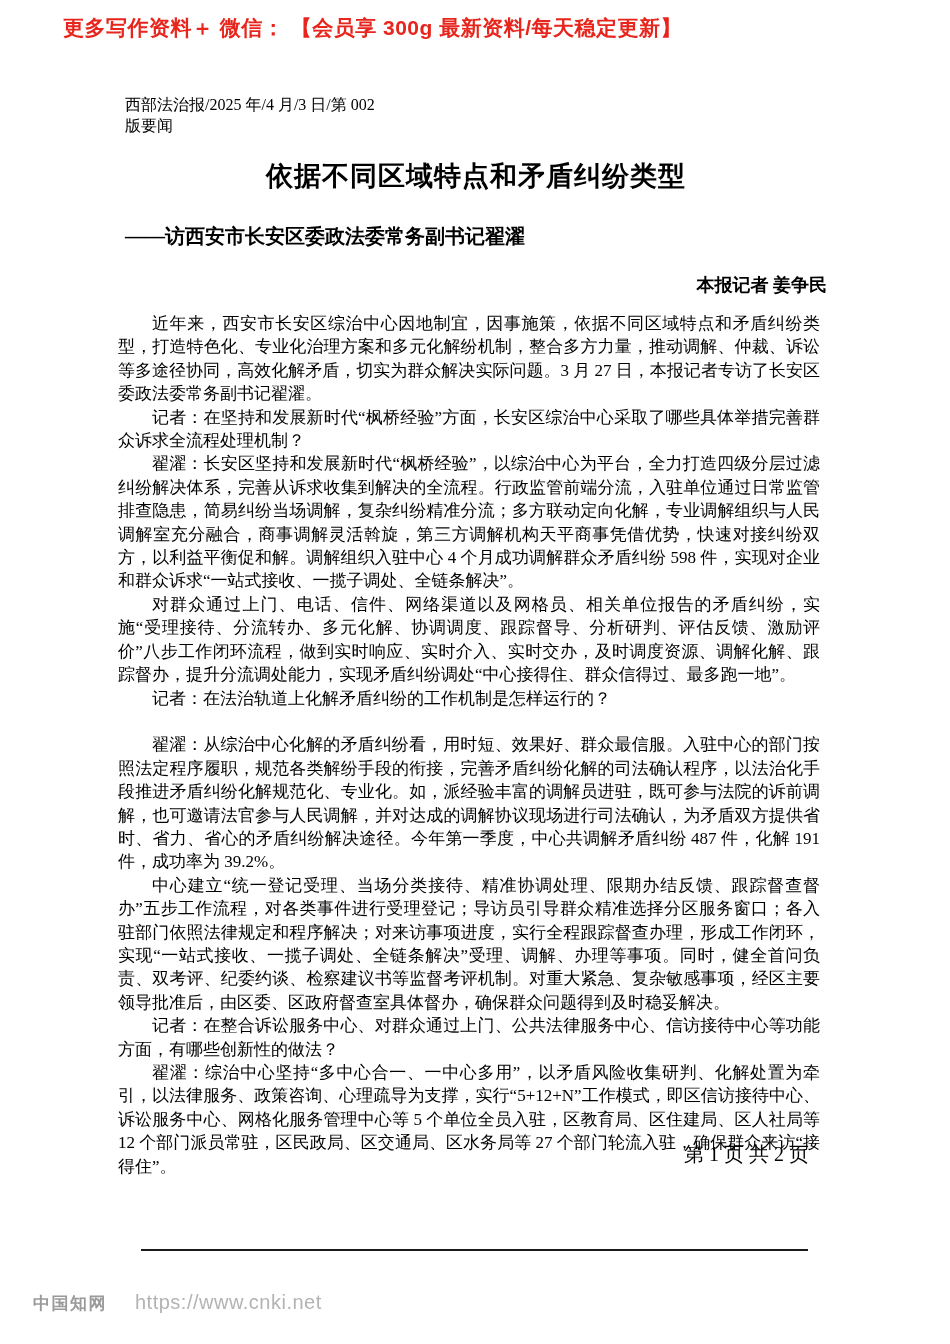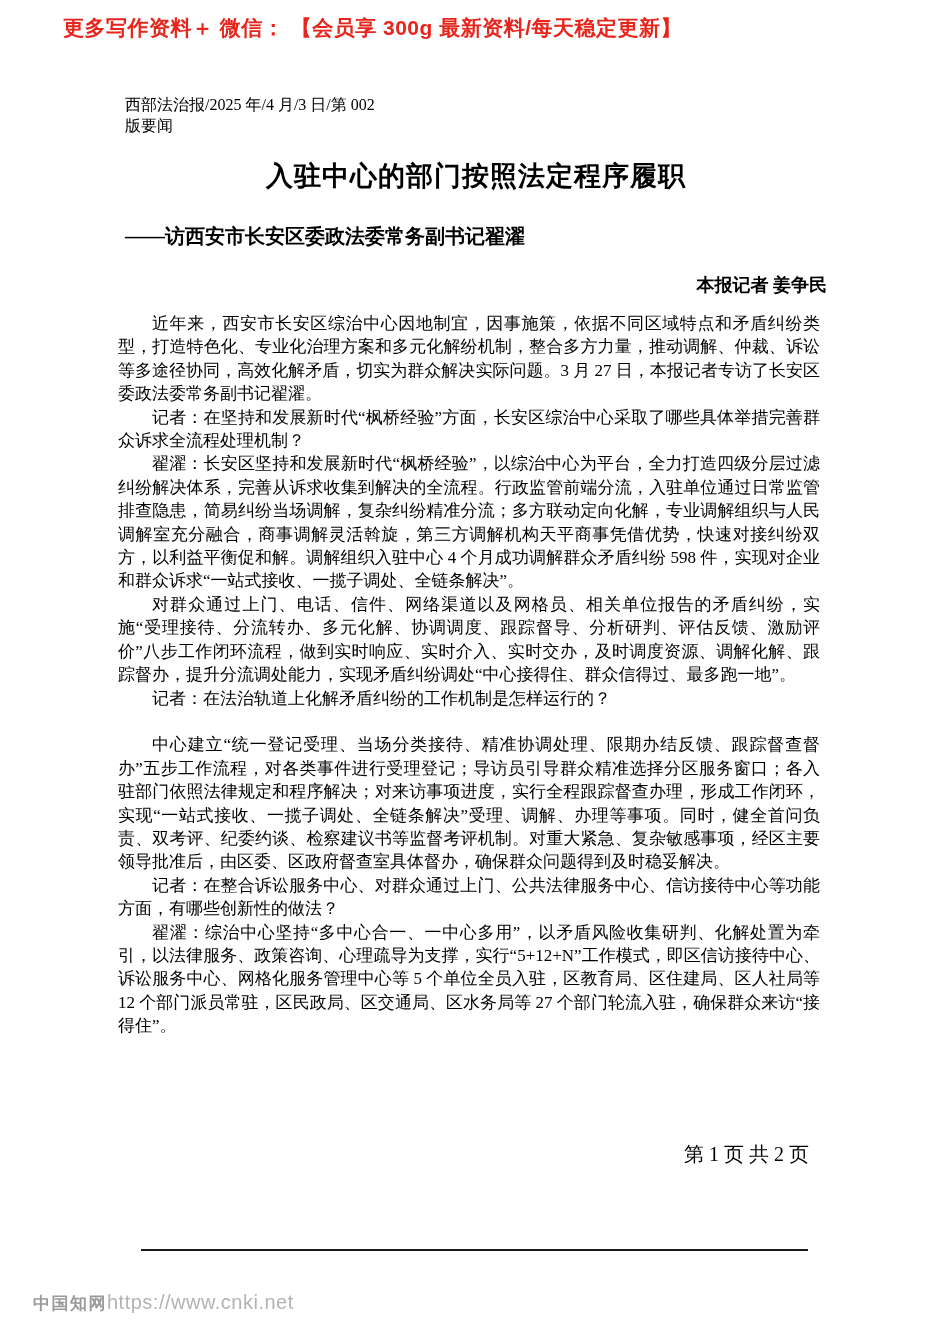--- a/index.html
+++ b/index.html
@@ -90,20 +90,21 @@
     width: 667px;
     height: 2px;
     background: #1a1a1a;
   }
   .watermark {
     position: absolute;
     left: 33px;
     top: 1291px;
     display: flex;
     align-items: baseline;
+    gap: 28px;
     white-space: nowrap;
   }
   .watermark-brand {
     font-size: 17px;
     letter-spacing: 1.5px;
     font-weight: 600;
   }
   .watermark-url {
     font-family: Liberation Sans, sans-serif;
     font-size: 20px;
@@ -115,32 +116,33 @@
 
 <div class="page">
 
   <div class="promo-banner" style="color: rgb(232, 37, 28);">更多写作资料＋ 微信： 【会员享 300g 最新资料/每天稳定更新】</div>
 
   <div class="source-block">
     <div>西部法治报/2025 年/4 月/3 日/第 002</div>
     <div>版要闻</div>
   </div>
 
-  <h1 class="article-title">入驻中心的部门按照法定程序履职</h1>
+  <h1 class="article-title">依据不同区域特点和矛盾纠纷类型</h1>
 
   <h2 class="article-subtitle">——访西安市长安区委政法委常务副书记翟濯</h2>
 
   <div class="article-byline">本报记者  姜争民</div>
 
   <div class="article-body">
       <p>近年来，西安市长安区综治中心因地制宜，因事施策，依据不同区域特点和矛盾纠纷类型，打造特色化、专业化治理方案和多元化解纷机制，整合多方力量，推动调解、仲裁、诉讼等多途径协同，高效化解矛盾，切实为群众解决实际问题。3 月 27 日，本报记者专访了长安区委政法委常务副书记翟濯。</p>
       <p>记者：在坚持和发展新时代“枫桥经验”方面，长安区综治中心采取了哪些具体举措完善群众诉求全流程处理机制？</p>
       <p>翟濯：长安区坚持和发展新时代“枫桥经验”，以综治中心为平台，全力打造四级分层过滤纠纷解决体系，完善从诉求收集到解决的全流程。行政监管前端分流，入驻单位通过日常监管排查隐患，简易纠纷当场调解，复杂纠纷精准分流；多方联动定向化解，专业调解组织与人民调解室充分融合，商事调解灵活斡旋，第三方调解机构天平商事凭借优势，快速对接纠纷双方，以利益平衡促和解。调解组织入驻中心 4 个月成功调解群众矛盾纠纷 598 件，实现对企业和群众诉求“一站式接收、一揽子调处、全链条解决”。</p>
       <p>对群众通过上门、电话、信件、网络渠道以及网格员、相关单位报告的矛盾纠纷，实施“受理接待、分流转办、多元化解、协调调度、跟踪督导、分析研判、评估反馈、激励评价”八步工作闭环流程，做到实时响应、实时介入、实时交办，及时调度资源、调解化解、跟踪督办，提升分流调处能力，实现矛盾纠纷调处“中心接得住、群众信得过、最多跑一地”。</p>
       <p>记者：在法治轨道上化解矛盾纠纷的工作机制是怎样运行的？</p>
+      <p>翟濯：从综治中心化解的矛盾纠纷看，用时短、效果好、群众最信服。入驻中心的部门按照法定程序履职，规范各类解纷手段的衔接，完善矛盾纠纷化解的司法确认程序，以法治化手段推进矛盾纠纷化解规范化、专业化。如，派经验丰富的调解员进驻，既可参与法院的诉前调解，也可邀请法官参与人民调解，并对达成的调解协议现场进行司法确认，为矛盾双方提供省时、省力、省心的矛盾纠纷解决途径。今年第一季度，中心共调解矛盾纠纷 487 件，化解 191 件，成功率为 39.2%。</p>
       <p>中心建立“统一登记受理、当场分类接待、精准协调处理、限期办结反馈、跟踪督查督办”五步工作流程，对各类事件进行受理登记；导访员引导群众精准选择分区服务窗口；各入驻部门依照法律规定和程序解决；对来访事项进度，实行全程跟踪督查办理，形成工作闭环，实现“一站式接收、一揽子调处、全链条解决”受理、调解、办理等事项。同时，健全首问负责、双考评、纪委约谈、检察建议书等监督考评机制。对重大紧急、复杂敏感事项，经区主要领导批准后，由区委、区政府督查室具体督办，确保群众问题得到及时稳妥解决。</p>
       <p>记者：在整合诉讼服务中心、对群众通过上门、公共法律服务中心、信访接待中心等功能方面，有哪些创新性的做法？</p>
       <p>翟濯：综治中心坚持“多中心合一、一中心多用”，以矛盾风险收集研判、化解处置为牵引，以法律服务、政策咨询、心理疏导为支撑，实行“5+12+N”工作模式，即区信访接待中心、诉讼服务中心、网格化服务管理中心等 5 个单位全员入驻，区教育局、区住建局、区人社局等 12 个部门派员常驻，区民政局、区交通局、区水务局等 27 个部门轮流入驻，确保群众来访“接得住”。</p>
     </div>
 
   <div class="page-number">第 1 页 共 2 页</div>
 
   <div class="footer-divider"></div>
 
   <div class="watermark">

